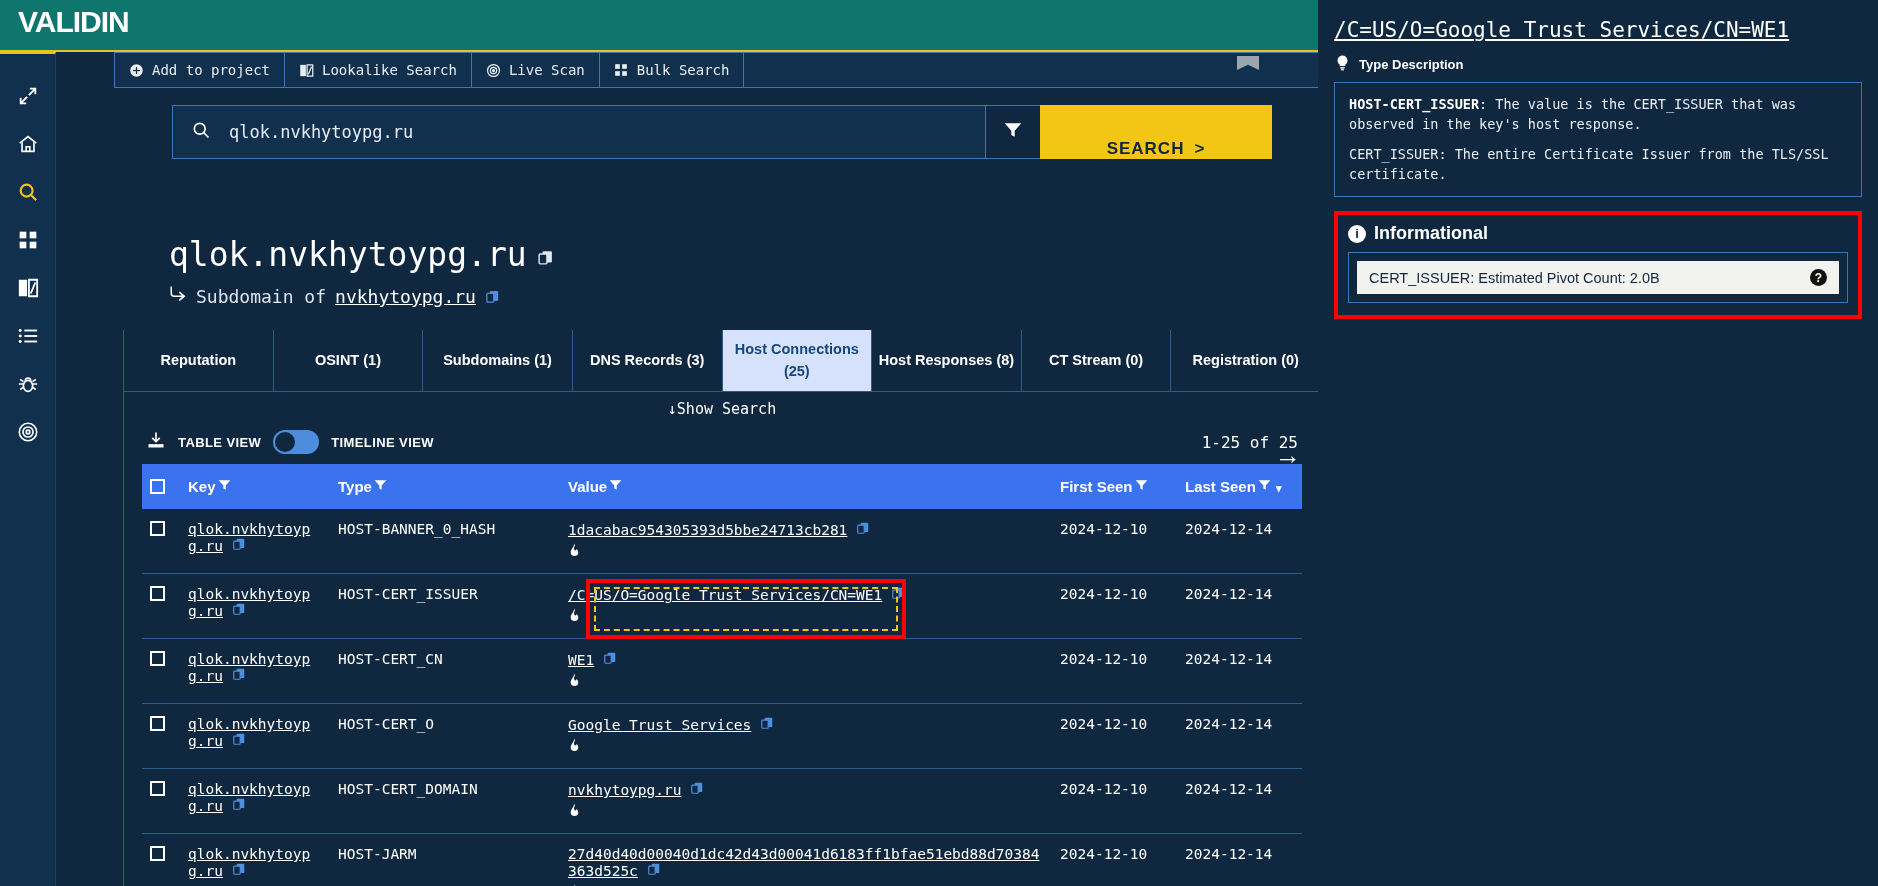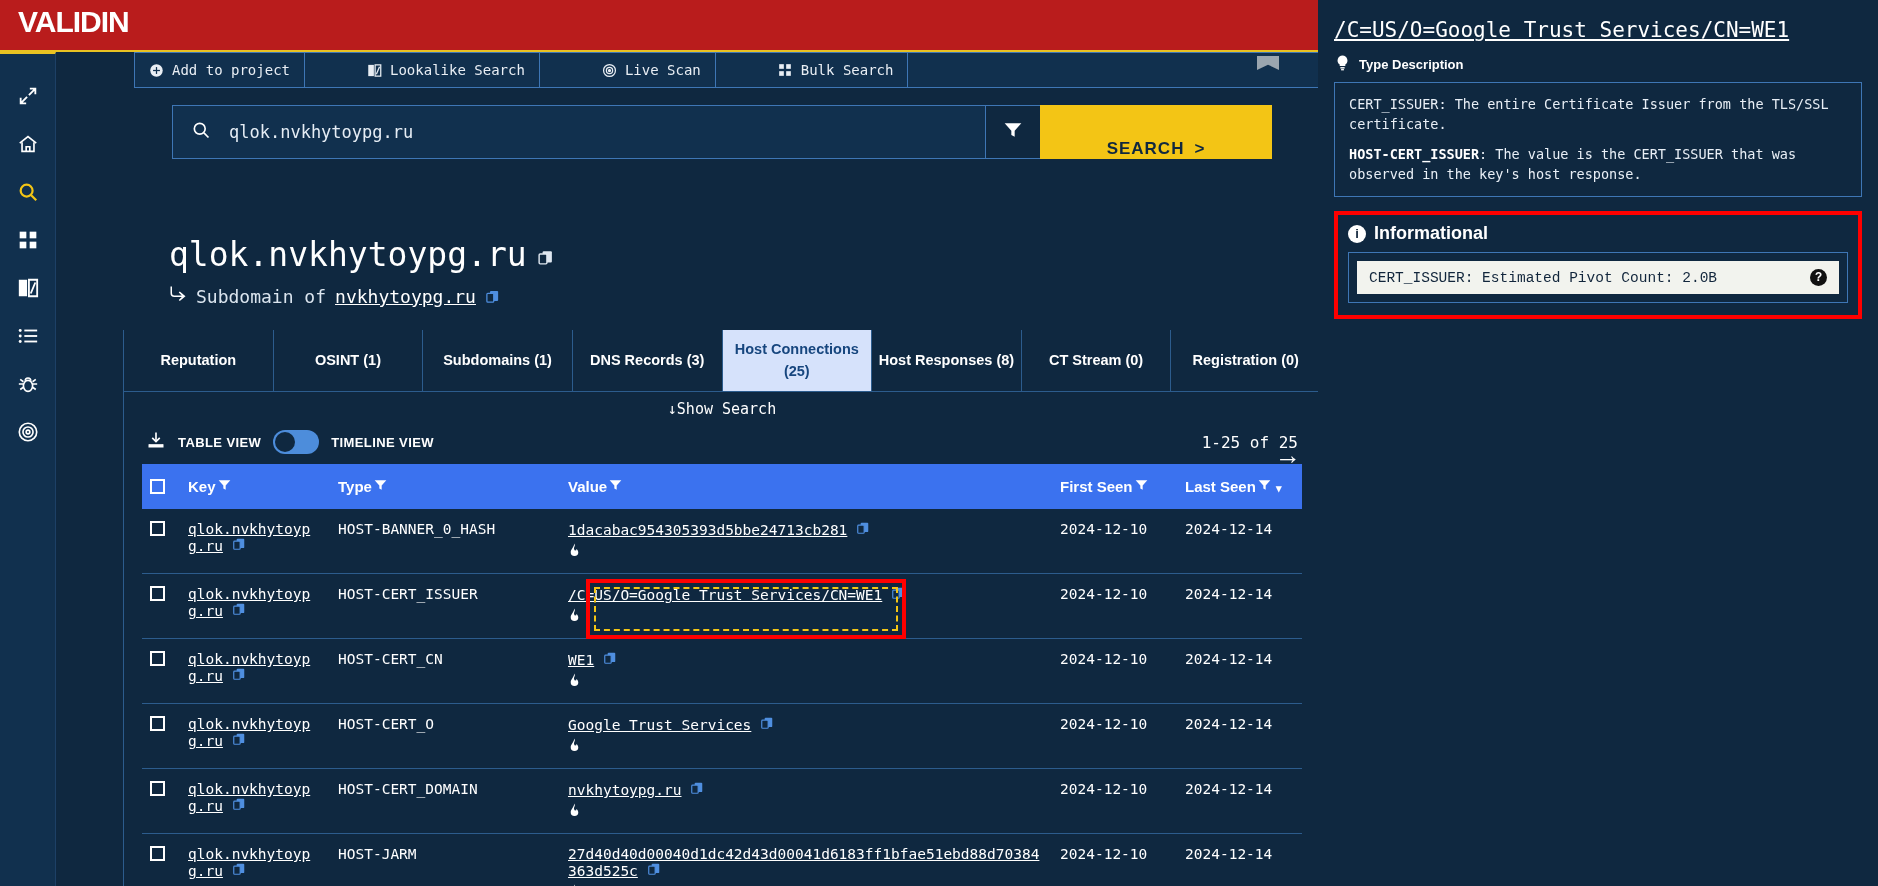--- a/index.html
+++ b/index.html
@@ -7,21 +7,21 @@
     width: 1878px; height: 886px;
     background: #0f2840;
     font-family: "Liberation Sans", sans-serif;
     overflow: hidden;
   }
   body { position: relative; }
 
   
   .topbar {
     position: absolute; left: 0; top: 0; width: 1318px; height: 52px;
-    background: #b91c1c;
+    background: #0f766e;
     border-bottom: 2px solid #e8c222;
   }
   .logo {
     position: absolute; left: 18px; top: 5px;
     color: #ffffff; font-size: 30px; font-weight: 700; letter-spacing: -1px;
     font-family: "Liberation Sans", sans-serif;
   }
 
   
   .rail {
@@ -40,25 +40,24 @@
 
   
   .main {
     position: absolute; left: 56px; top: 52px; width: 1262px; height: 834px;
     background: #0f2840;
     overflow: hidden;
   }
 
   
   .actionbar {
-    position: absolute; left: 78px; top: 0px;
+    position: absolute; left: 58px; top: 0px;
     display: flex; height: 36px; width: 1300px;
     border: 1px solid #3e76b5;
     background: #11304e;
-    gap: 48px;
   }
   .action-btn {
     display: flex; align-items: center; gap: 8px;
     padding: 0 14px; height: 34px;
     color: #e9eef4; font-size: 14px;
     font-family: "DejaVu Sans Mono", monospace;
     border-right: 1px solid #3e76b5;
     white-space: nowrap;
   }
   .action-btn:last-child { border-right: none; }
@@ -218,21 +217,21 @@
   }
   .info-head {
     display: flex; align-items: center; gap: 8px;
     color: #ffffff; font-size: 18px; font-weight: 700; margin-bottom: 8px;
   }
   .info-inner { border: 1px solid #3e76b5; padding: 8px; }
   .info-pill {
     background: #f2f3ee; color: #12263c;
     display: flex; align-items: center; justify-content: space-between;
     padding: 8px 12px; font-size: 14.5px;
-    font-family: Liberation Mono, monospace;
+    font-family: Liberation Sans, sans-serif;
   }
   .qmark {
     width: 17px; height: 17px; border-radius: 50%;
     background: #111; color: #fff; font-size: 12px; font-weight: 700;
     display: flex; align-items: center; justify-content: center;
   }
   .ibadge {
     width: 18px; height: 18px; border-radius: 50%; background: #ffffff;
     color: #12263c; font-size: 13px; font-weight: 700;
     display: flex; align-items: center; justify-content: center;
@@ -668,22 +667,22 @@
     <span>
       <svg width="17" height="17" viewBox="0 0 24 24" fill="#ffffff">
           <path d="M12 2a7 7 0 00-4 12.7V17h8v-2.3A7 7 0 0012 2z"></path>
           <rect x="9" y="18.5" width="6" height="2"></rect>
           <rect x="10" y="21.3" width="4" height="1.8"></rect>
         </svg>
     </span>
     <span>Type Description</span>
   </div>
   <div class="rp-desc">
+    <p><b>HOST-CERT_ISSUER</b><span>: The value is the CERT_ISSUER that was observed in the key's host response.</span></p>
     <p>CERT_ISSUER: The entire Certificate Issuer from the TLS/SSL certificate.</p>
-    <p><b>HOST-CERT_ISSUER</b><span>: The value is the CERT_ISSUER that was observed in the key's host response.</span></p>
   </div>
 
   <div class="info-block">
     <div class="info-head">
       <span class="ibadge">i</span>
       <span>Informational</span>
     </div>
     <div class="info-inner">
       <div class="info-pill">
         <span>CERT_ISSUER: Estimated Pivot Count: 2.0B</span>

